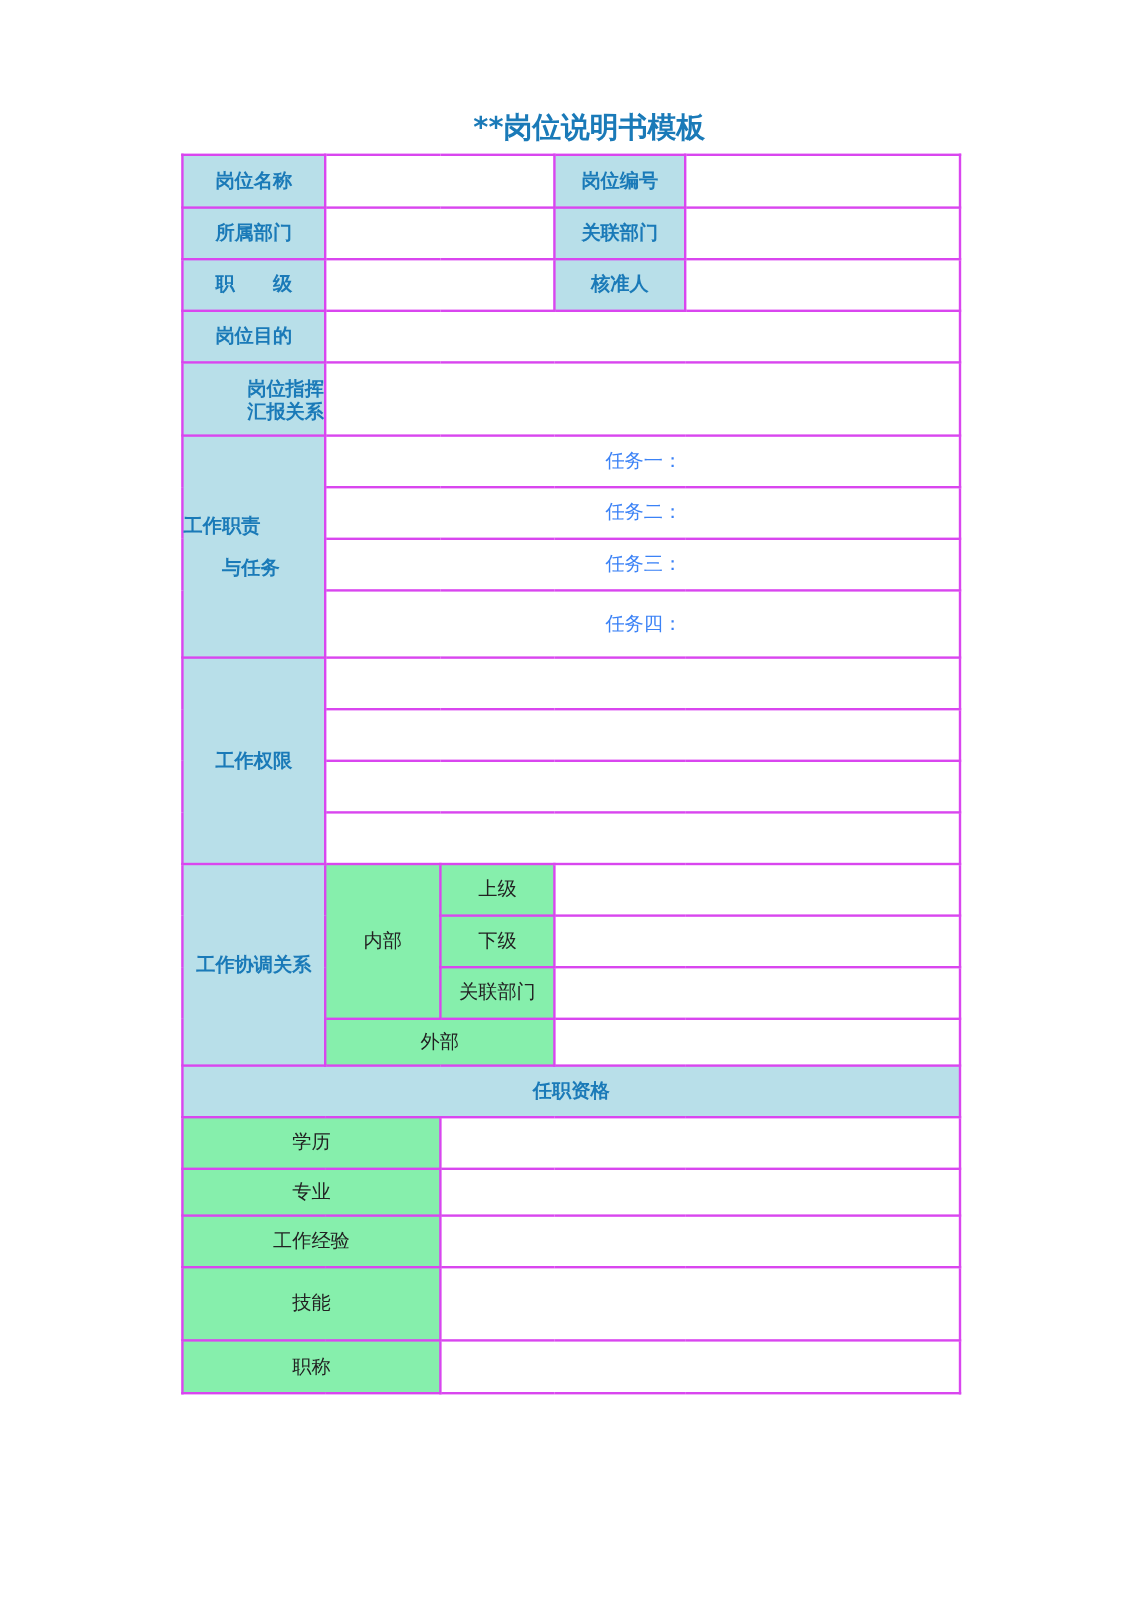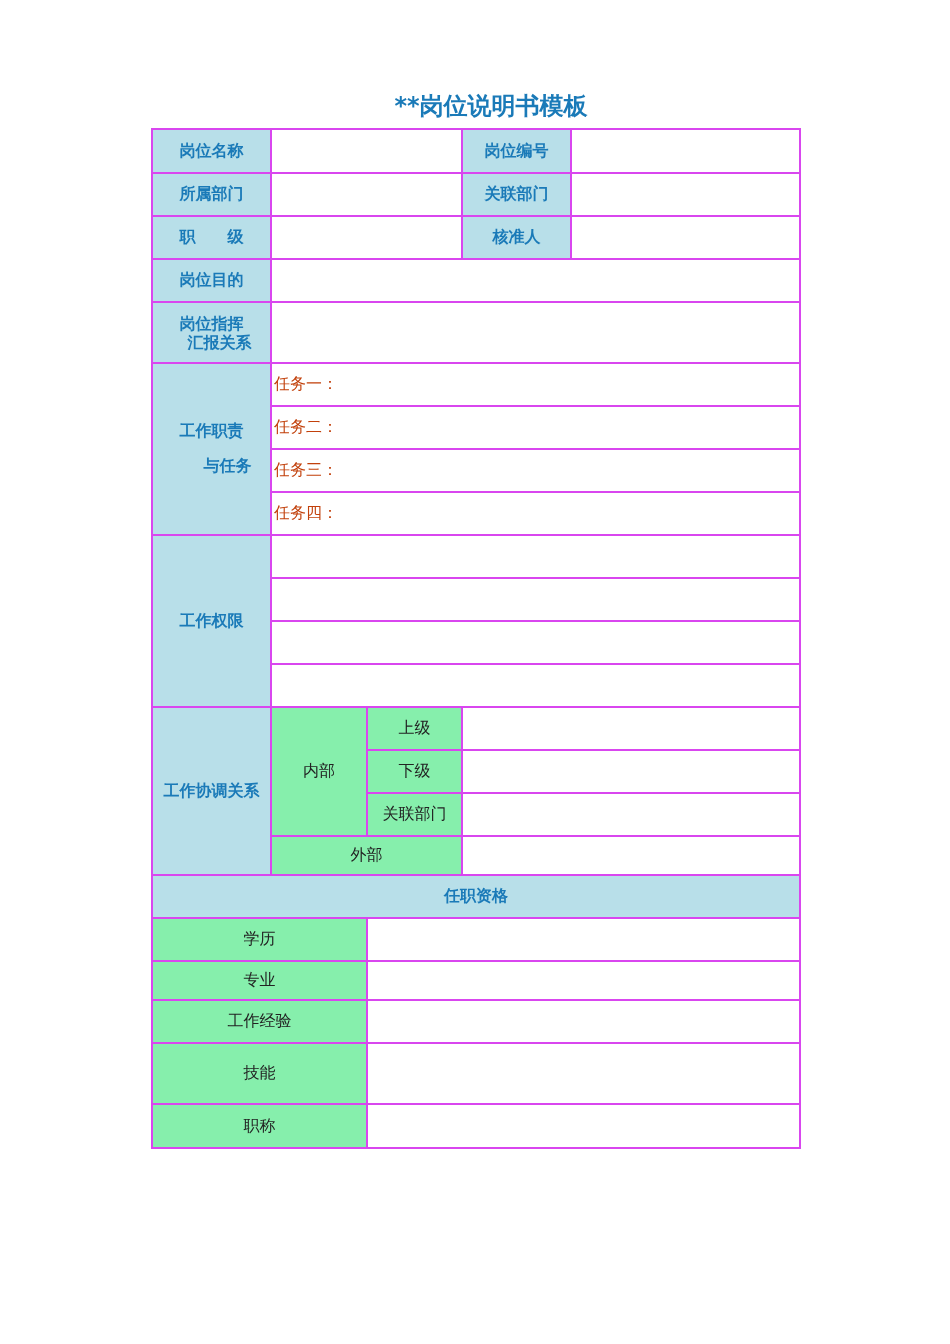--- a/index.html
+++ b/index.html
@@ -2,21 +2,21 @@
 <html><head>
 <meta charset="utf-8">
 <style>
   html, body { margin:0; padding:0; background:#ffffff; }
   body { width:950px; height:1344px; position:relative; font-family:"DejaVu Sans", sans-serif; }
   .title { position:absolute; left:16px; width:950px; top:90px; text-align:center; font-size:24px; font-weight:bold; color:#1a7ab8; }
   table { position:absolute; left:151px; top:128px; border-collapse:collapse; table-layout:fixed; width:648px; }
   td { border:2px solid #d946ef; padding:0; font-size:16px; height:39px; box-sizing:border-box; }
   td.hd { background:#b8dfe9; color:#1a7ab8; font-weight:bold; text-align:center; }
   td.lbl { background:#86efac; color:#222; text-align:center; font-family:"DejaVu Serif", serif; }
-  td.task { color:#c2410c; text-align:left; padding-left:2px; font-family:"DejaVu Serif", serif; }
+  td.task { color:#3b82f6; text-align:center; padding-left:2px; font-family:"DejaVu Serif", serif; }
   td.blank { background:#fff; }
 </style>
 </head>
 <body>
 
 <div class="title">**岗位说明书模板</div>
 
 <table>
   <colgroup>
     <col style="width:119px">
@@ -42,40 +42,40 @@
     <td class="hd" style="white-space:pre">职　　级</td>
     <td class="blank" colspan="2"></td>
     <td class="hd">核准人</td>
     <td class="blank"></td>
   </tr>
   <tr style="height:43px">
     <td class="hd">岗位目的</td>
     <td class="blank" colspan="4"></td>
   </tr>
   <tr style="height:61px">
-    <td class="hd" style="text-align:center;line-height:19px">
+    <td class="hd" style="text-align:right;line-height:19px">
       <div>岗位指挥</div>
       <div style="white-space:pre">　汇报关系</div>
     </td>
     <td class="blank" colspan="4"></td>
   </tr>
   <tr style="height:43px">
-    <td class="hd" rowspan="4" style="text-align:center">
+    <td class="hd" rowspan="4" style="text-align:left">
       <div style="margin-bottom:14px">工作职责</div>
       <div style="white-space:pre">　　与任务</div>
     </td>
     <td class="task" colspan="4">任务一：</td>
   </tr>
   <tr style="height:43px">
         <td class="task" colspan="4">任务二：</td>
       </tr>
   <tr style="height:43px">
         <td class="task" colspan="4">任务三：</td>
       </tr>
-  <tr style="height:43px">
+  <tr style="height:56px">
         <td class="task" colspan="4">任务四：</td>
       </tr>
   <tr style="height:43px">
     <td class="hd" rowspan="4">工作权限</td>
     <td class="blank" colspan="4"></td>
   </tr>
   <tr style="height:43px">
         <td class="blank" colspan="4"></td>
       </tr>
   <tr style="height:43px">

